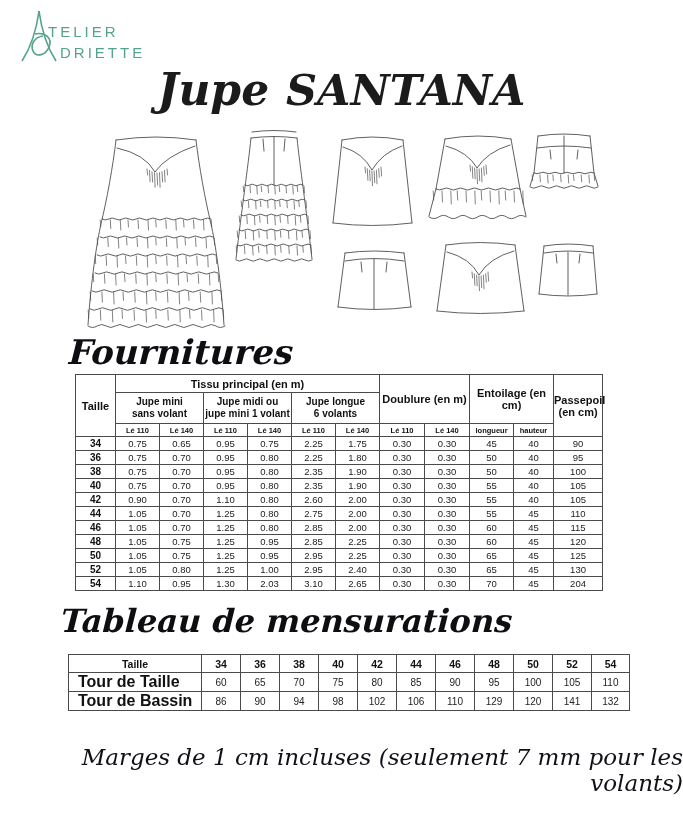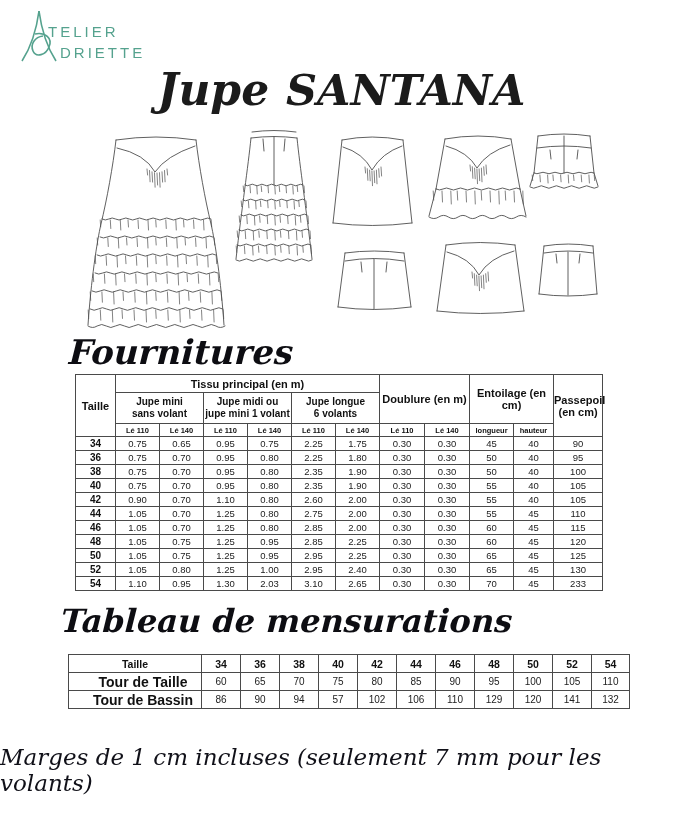--- a/index.html
+++ b/index.html
@@ -10,42 +10,42 @@
   .logo text{font-family:"Liberation Sans",sans-serif;font-size:15px;letter-spacing:3px;}
   
   .script{font-family:"DejaVu Serif",serif;font-style:italic;font-weight:bold;color:#0d0d12;
           transform:skewX(-3deg);transform-origin:left bottom;}
   .title{position:absolute;left:0;top:64px;width:100%;text-align:center;margin:0;}
   .title .t1{font-family:"DejaVu Serif",serif;font-style:italic;font-weight:bold;font-size:44px;}
   .title .t2{font-family:"DejaVu Serif",serif;font-style:italic;font-weight:bold;font-size:43px;
              letter-spacing:0px;margin-left:8px;}
   .h-fournitures{position:absolute;left:68px;top:332px;font-size:34px;margin:0;}
   .h-mensurations{position:absolute;left:60px;top:602px;font-size:32px;margin:0;}
-  .footer-note{position:absolute;left:0;top:744px;width:100%;text-align:left;
+  .footer-note{position:absolute;left:0;top:744px;width:100%;text-align:right;
                font-family:"DejaVu Serif",serif;font-style:italic;font-size:23px;color:#101018;}
   
   .skirt{position:absolute;}
   .skirt path,.skirt line{fill:none;stroke:#4e4e4e;stroke-width:0.9;stroke-linecap:round;}
   .skirt g line{stroke-width:0.7;}
   
   table{border-collapse:collapse;position:absolute;table-layout:fixed;background:#fff;}
   td{border:1px solid #4a4a4a;text-align:center;vertical-align:middle;padding:0;color:#222;}
   .ft{left:75px;top:374px;width:527px;}
   .ft td{font-size:9.5px;height:13px;}
   .ft .h{font-weight:bold;font-size:11px;color:#111;}
   .ft .v{font-size:10px;line-height:1.25;}
   .ft .pre{white-space:pre-line;}
   .ft .le{font-weight:bold;font-size:7.5px;height:12px;color:#111;margin-top:9px;}
   .ft .size-col{font-weight:bold;font-size:10px;color:#111;}
   .ft thead tr:first-child td{height:17px;}
   .ft thead tr:nth-child(2) td{height:30px;}
   .mt{left:68px;top:654px;width:557px;}
   .mt td{font-size:10px;height:17px;}
   .mt .mh{font-weight:bold;font-size:10.5px;color:#111;}
-  .mt .label-col{text-align:center;font-weight:bold;font-size:14px;padding-left:16px;color:#111;}
+  .mt .label-col{text-align:left;font-weight:bold;font-size:16px;padding-left:9px;color:#111;}
 </style>
 </head>
 <body>
 
 <div class="page">
 
   <svg class="logo" width="180" height="62" viewBox="0 0 180 62">
     <g fill="none" stroke-width="1.6" stroke="#55A28E">
       <path d="M27 3 C25 18 21 36 10 53"></path>
       <path d="M27 3 C29 18 33 36 44 53"></path>
@@ -568,21 +568,21 @@
           <td>1.10</td>
           <td>0.95</td>
           <td>1.30</td>
           <td>2.03</td>
           <td>3.10</td>
           <td>2.65</td>
           <td>0.30</td>
           <td>0.30</td>
           <td>70</td>
           <td>45</td>
-          <td>233</td>
+          <td>204</td>
         </tr>
       </tbody>
   </table>
 
   <h2 class="script h-mensurations">Tableau de mensurations</h2>
 
   <table class="mt">
     <colgroup>
       <col style="width:133px">
       <col style="width:39px">
@@ -626,21 +626,21 @@
           <td>95</td>
           <td>100</td>
           <td>105</td>
           <td>110</td>
         </tr>
         <tr>
           <td class="label-col">Tour de Bassin</td>
           <td>86</td>
           <td>90</td>
           <td>94</td>
-          <td>57</td>
+          <td>98</td>
           <td>102</td>
           <td>106</td>
           <td>110</td>
           <td>129</td>
           <td>120</td>
           <td>141</td>
           <td>132</td>
         </tr>
       </tbody>
   </table>

